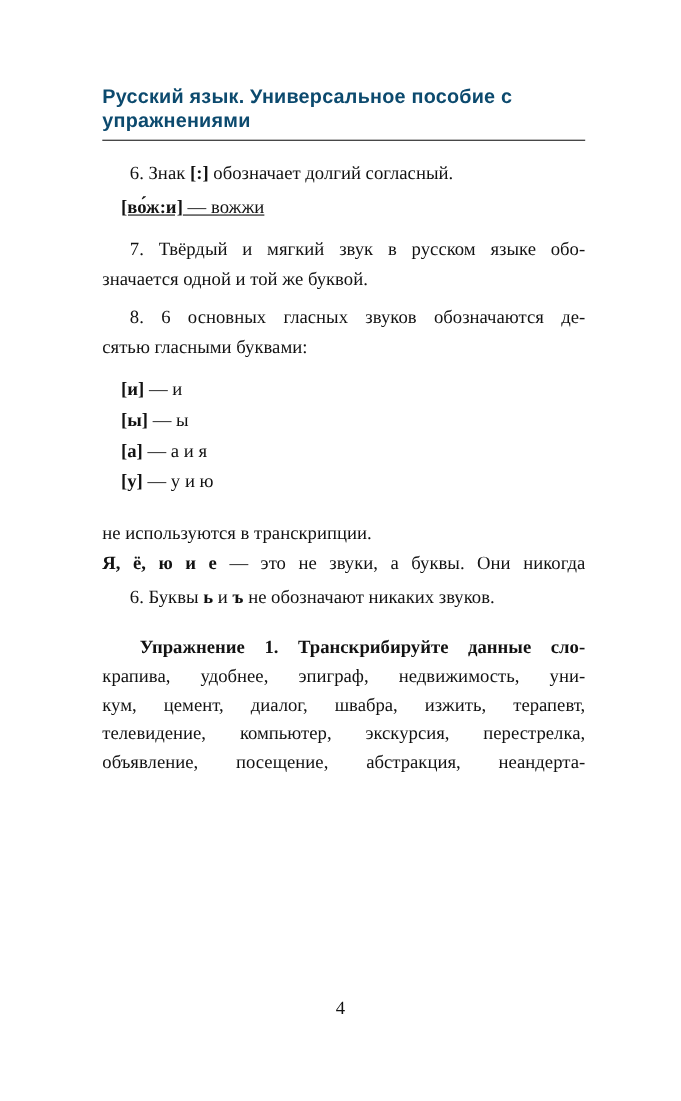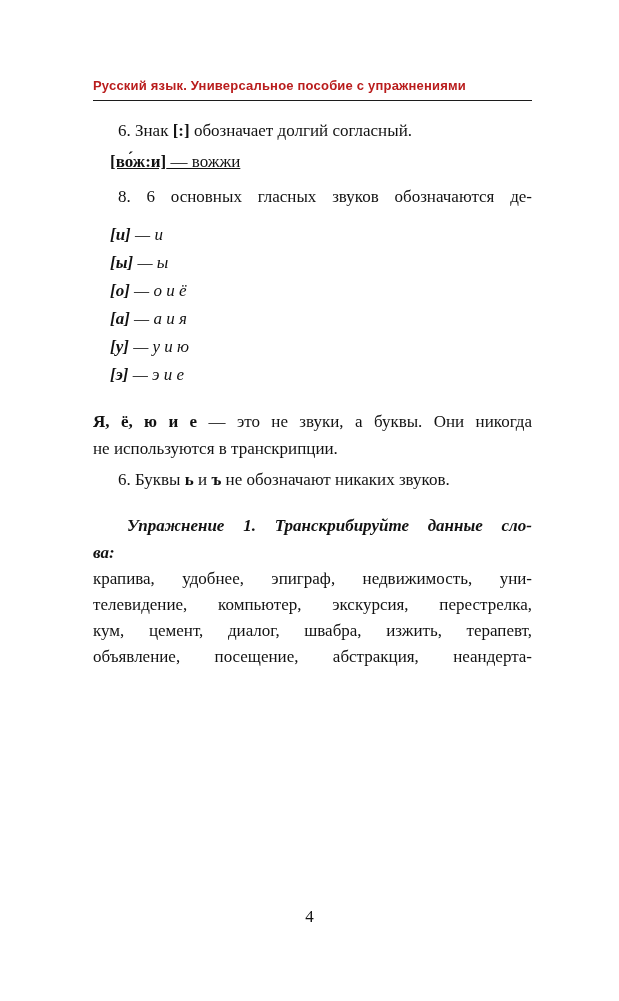--- a/index.html
+++ b/index.html
@@ -14,44 +14,43 @@
     overflow: hidden;
   }
   .page {
     position: absolute;
     inset: 0;
     padding: 78px 87px 0 93px;
   }
   .running-head {
     font-family: "Liberation Sans", "DejaVu Sans", sans-serif;
     font-weight: bold;
-    font-size: 13px;
+    font-size: 18px;
     letter-spacing: 0.2px;
-    color: #b91c1c;
+    color: #0c4a6e;
     padding-bottom: 7px;
     border-bottom: 1.8px solid #1c1c1c;
   }
   .content { line-height: 27px; }
   .line { display: block; }
   .jline { text-align: justify; text-align-last: justify; }
   .indent { text-indent: 25px; }
   .hang { margin-left: 17px; }
   b { font-weight: bold; }
   .p6 { margin-top: 16px; }
   .example { margin-top: 4px; text-decoration: underline; }
   .p7 { margin-top: 11px; }
   .p8 { margin-top: 8px; }
   .vowel-list { margin-top: 11px; margin-left: 17px; }
-  .vowel-row { line-height: 28px; font-style: italic; }
+  .vowel-row { line-height: 28px; }
   .note { margin-top: 19px; }
   .p9 { margin-top: 4px; }
   .exercise {
     margin-top: 19px;
     font-weight: bold;
-    font-style: italic;
   }
   .exercise .first { text-indent: 34px; }
   .words { margin-top: 0; line-height: 26px; }
   .page-number {
     position: absolute;
     bottom: 74px;
     left: 0;
     width: 619px;
     text-align: center;
     font-size: 17px;
@@ -70,64 +69,62 @@
   <div class="content">
 
     <div class="p6 indent">
       <span>6. Знак </span><b>[:]</b><span> обозначает долгий согласный.</span>
     </div>
 
     <div class="example hang">
       <b>[во́ж:и]</b><span> — вожжи</span>
     </div>
 
+    <div class="p7">
+      <span class="line jline indent">7. Твёрдый и мягкий звук в русском языке обо-</span>
+      <span class="line">значается одной и той же буквой.</span>
+    </div>
 
     <div class="p8">
       <span class="line jline indent">8. 6 основных гласных звуков обозначаются де-</span>
+      <span class="line">сятью гласными буквами:</span>
     </div>
 
     <div class="vowel-list">
       <div class="vowel-row">
         <b>[и]</b><span> — и</span>
       </div>
       <div class="vowel-row">
         <b>[ы]</b><span> — ы</span>
       </div>
       <div class="vowel-row">
-        <b>[о]</b><span> — о и ё</span>
-      </div>
-      <div class="vowel-row">
         <b>[а]</b><span> — а и я</span>
       </div>
       <div class="vowel-row">
         <b>[у]</b><span> — у и ю</span>
       </div>
-      <div class="vowel-row">
-        <b>[э]</b><span> — э и е</span>
-      </div>
     </div>
 
     <div class="note">
+      <span class="line">не используются в транскрипции.</span>
       <span class="line jline"><b>Я, ё, ю и е</b><span> — это не звуки, а буквы. Они никогда</span></span>
-      <span class="line">не используются в транскрипции.</span>
     </div>
 
     <div class="p9 indent">
       <span>6. Буквы </span><b>ь</b><span> и </span><b>ъ</b><span> не обозначают никаких звуков.</span>
     </div>
 
     <div class="exercise">
       <span class="line jline first">Упражнение 1. Транскрибируйте данные сло-</span>
-      <span class="line">ва:</span>
     </div>
 
     <div class="words">
       <span class="line jline">крапива, удобнее, эпиграф, недвижимость, уни-</span>
+      <span class="line jline">кум, цемент, диалог, швабра, изжить, терапевт,</span>
       <span class="line jline">телевидение, компьютер, экскурсия, перестрелка,</span>
-      <span class="line jline">кум, цемент, диалог, швабра, изжить, терапевт,</span>
       <span class="line jline">объявление, посещение, абстракция, неандерта-</span>
     </div>
 
   </div>
 
 </div>
 
 <div class="page-number">4</div>
 
 </body></html>

